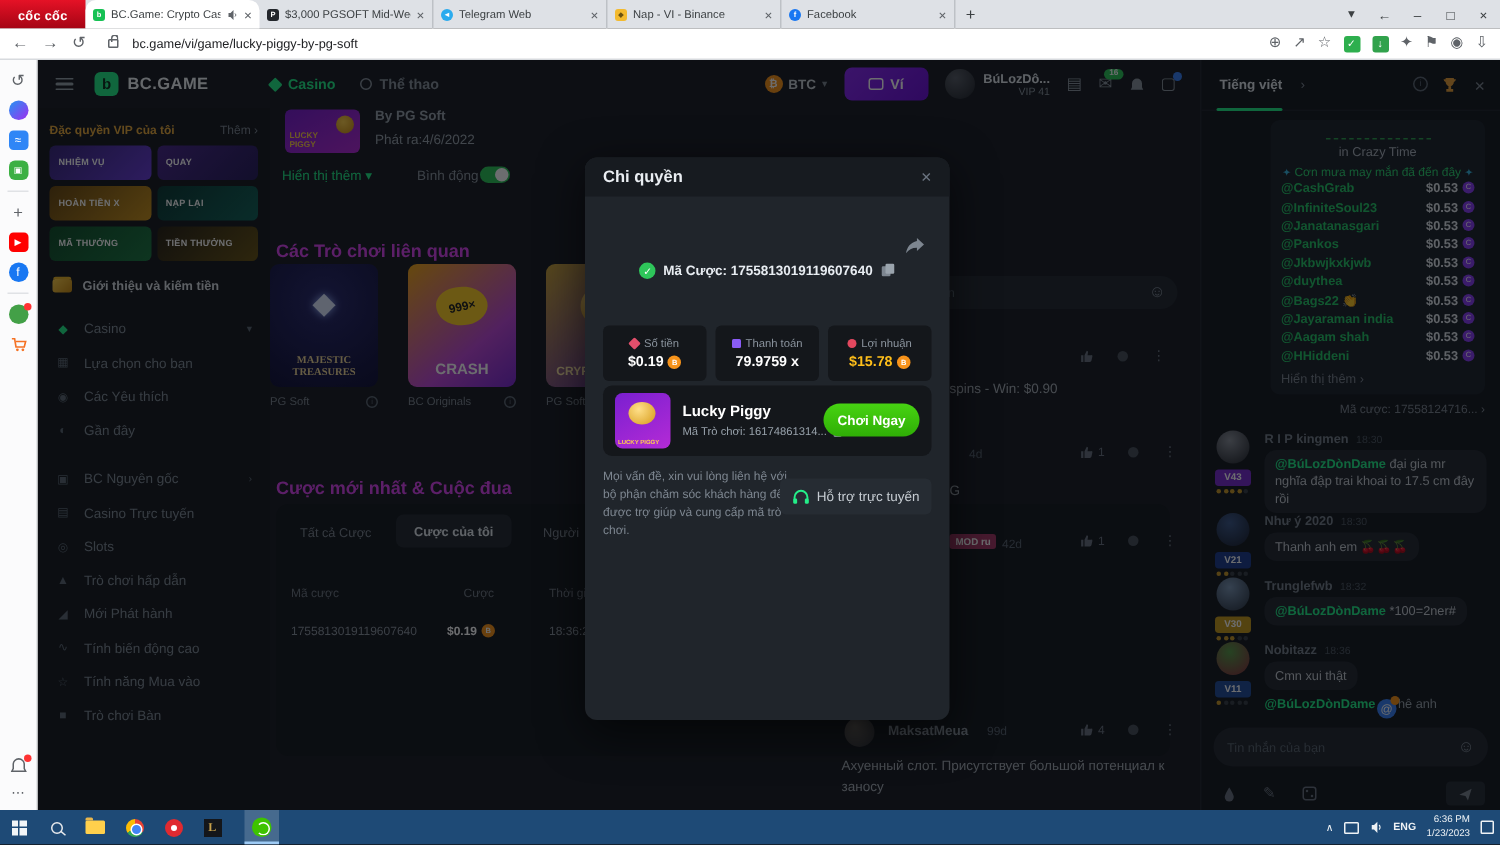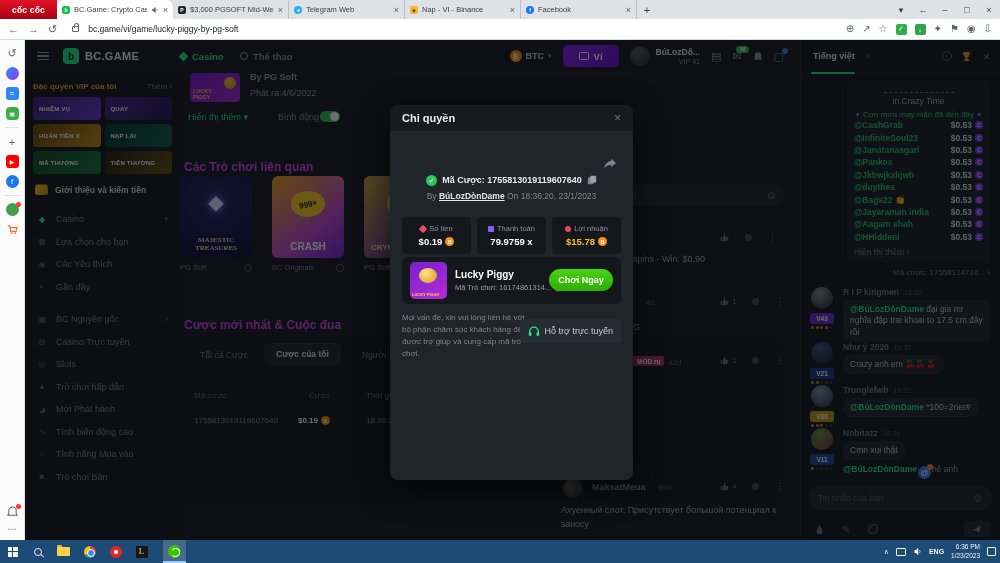--- a/index.html
+++ b/index.html
@@ -631,21 +631,21 @@
       <span class="vbadge" style="background:#1f3f8f">V21</span>
       <span class="stars">
           <i class="g"></i>
           <i class="g"></i>
           <i></i>
           <i></i>
           <i></i>
         </span>
       <div class="mbody">
         <div class="mhdr"><span>Như ý 2020</span><span class="mtime">18:30</span></div>
-        <div class="bubble"><span class="mention"></span><span>Crazy anh em 🍒🍒🍒</span></div>
+        <div class="bubble"><span class="mention"></span><span>Thanh anh em 🍒🍒🍒</span></div>
       </div>
     </div>
     <div class="msg" style="top:345px">
       <span class="mav" style="background:radial-gradient(circle at 40% 30%,#7d97b5,#2a3340)"></span>
       <span class="vbadge" style="background:#c79b1e">V30</span>
       <span class="stars">
           <i class="g"></i>
           <i class="g"></i>
           <i class="g"></i>
           <i></i>
@@ -714,23 +714,20 @@
           <path d="M9.5 3.2V.8L15 5.8l-5.5 5V8.3C5.5 8.3 3 9.8 1 12.6 1.8 8 4.5 4.3 9.5 3.2z" fill="#7d8690"></path>
         </svg>
     </span>
     <div class="betrow">
       <span class="chk">✓</span>
       <span class="betid">Mã Cược: 1755813019119607640</span>
       <svg width="10" height="10" viewBox="0 0 12 12">
           <rect x="1" y="3" width="7" height="8" rx="1" fill="#7d8690"></rect>
           <rect x="4" y="1" width="7" height="8" rx="1" fill="#9aa4ad"></rect>
         </svg>
-    </div>
-    <div class="byrow">
-      <span>By</span> <span class="byname">BúLozDònDame</span> <span>On</span> <span>18:36:20, 23/1/2023</span>
     </div>
     <div class="stats">
       <div class="scell">
         <span class="slab">
             <span class="sic" style="background:#e34f6b;transform:rotate(45deg)"></span>
             <span>Số tiền</span>
           </span>
         <span class="sval">
             <span>$0.19</span>
             <span class="coin" style="width:9px;height:9px;font-size:5px">B</span>

